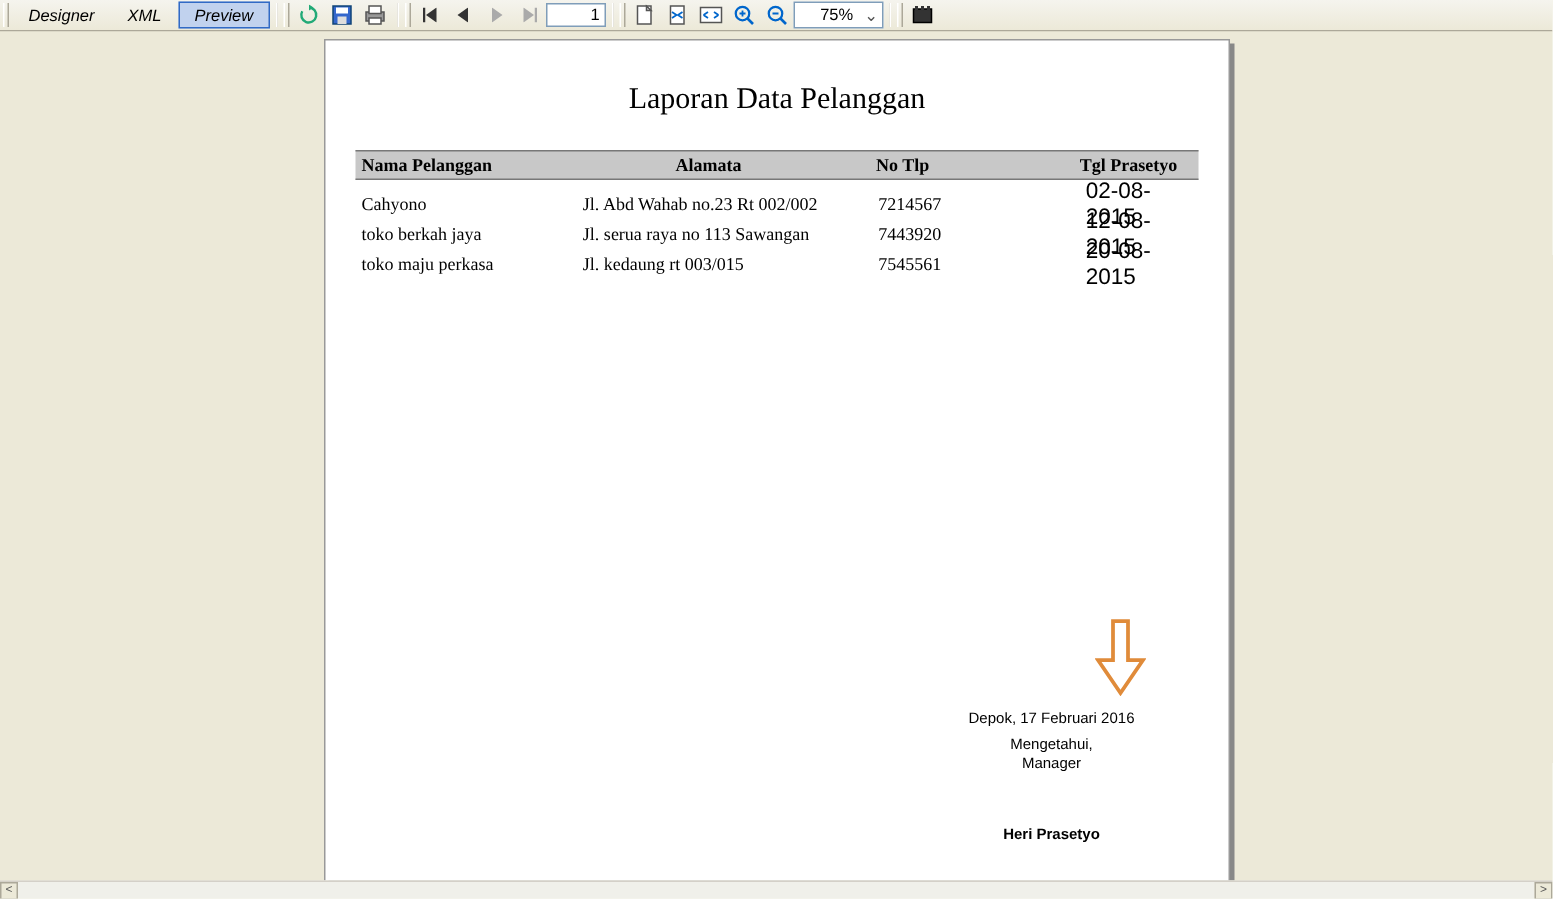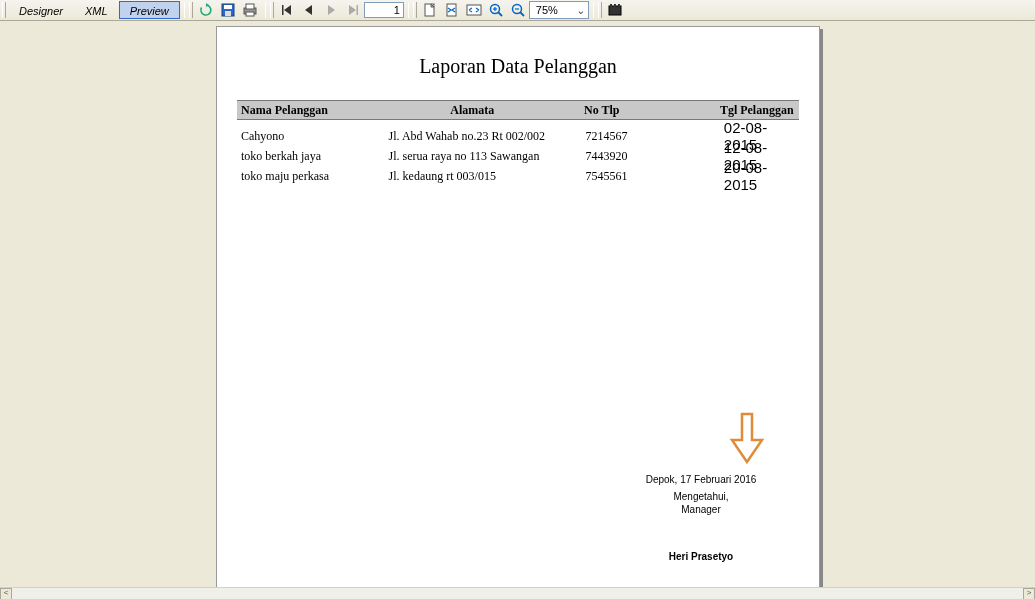--- a/index.html
+++ b/index.html
@@ -67,21 +67,21 @@
     background: #fff;
   }
   .zoom-select {
     width: 60px;
     height: 18px;
     font-size: 11px;
     border: 1px solid #7f9db9;
     background: #fff;
     display: flex;
     align-items: center;
-    padding-left: 6px;
+    padding-left: 17px;
     justify-content: space-between;
   }
   .zoom-arrow {
     width: 14px;
     text-align: center;
     color: #555;
   }
   .workspace {
     position: absolute;
     top: 21px;
@@ -289,21 +289,21 @@
 
 <div class="workspace">
   <div class="page-shadow"></div>
   <div class="page">
     <div class="report-title">Laporan Data Pelanggan</div>
     <div class="report-table">
       <div class="thead">
         <div class="c1">Nama Pelanggan</div>
         <div class="c2" style="text-align:center">Alamata</div>
         <div class="c3">No Tlp</div>
-        <div class="c4">Tgl Pelanggan</div>
+        <div class="c4">Tgl Prasetyo</div>
       </div>
       <div style="height:6px"></div>
       <div class="trow">
         <div class="c1">Cahyono</div>
         <div class="c2">Jl. Abd Wahab no.23 Rt 002/002</div>
         <div class="c3">7214567</div>
         <div class="c4">02-08-2015</div>
       </div>
       <div class="trow">
         <div class="c1">toko berkah jaya</div>

